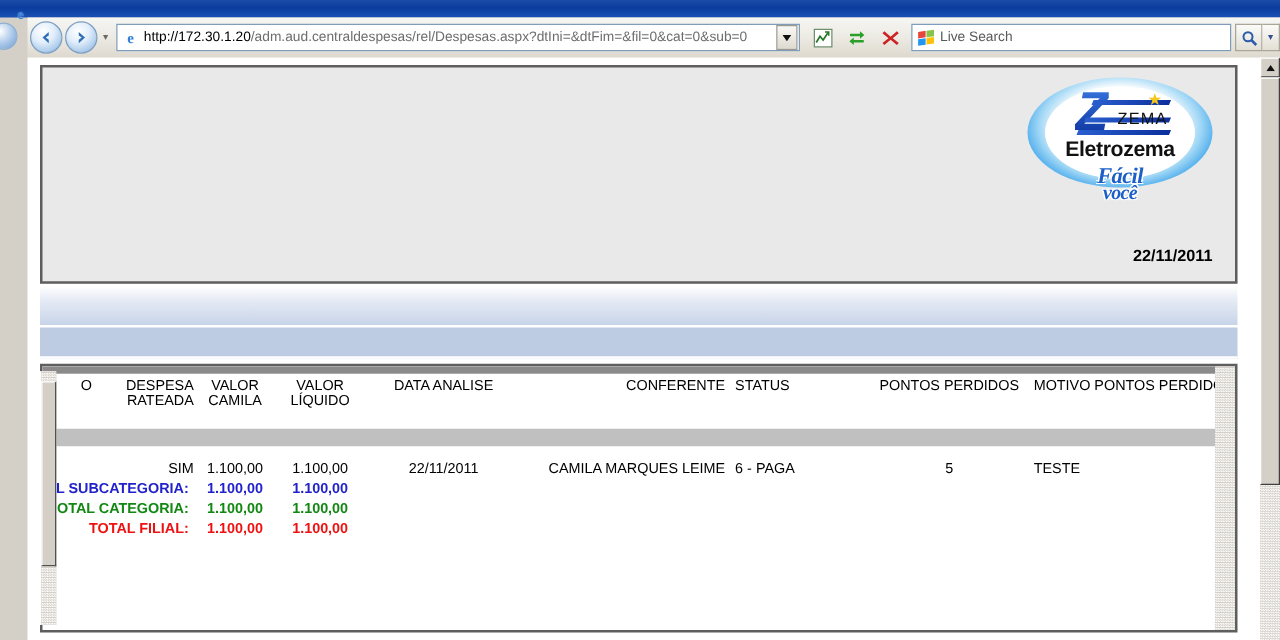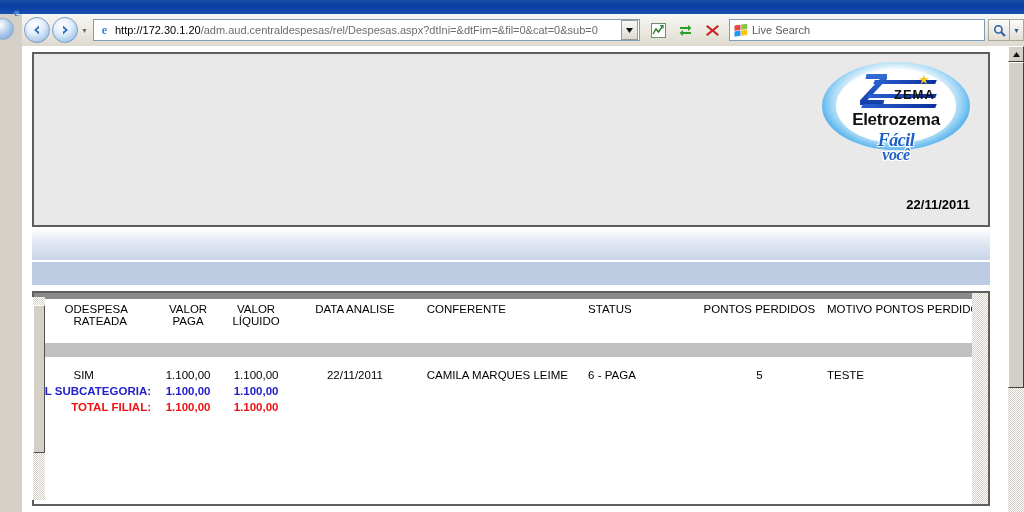--- a/index.html
+++ b/index.html
@@ -142,21 +142,21 @@
     position:absolute;left:32px;top:10px;width:84px;height:42px;overflow:hidden;
   }
   #logo .zletter{
     position:absolute;left:6px;top:-4px;font-family:"Liberation Sans",sans-serif;
     font-size:44px;font-weight:bold;font-style:italic;line-height:44px;
     background:linear-gradient(to bottom,#3a78e0,#0b2f9c);
     -webkit-background-clip:text;background-clip:text;color:transparent;
   }
   #logo .bar{position:absolute;height:4px;background:linear-gradient(to right,#2a5fd0,#0b2f9c);}
   #logo .zema{
-    position:absolute;left:40px;top:15px;font-size:13px;font-weight:bold;
+    position:absolute;left:40px;top:15px;font-size:13px;font-weight:normal;
     letter-spacing:1px;color:#111;font-family:"Liberation Sans",sans-serif;
   }
   #logo .star{
     position:absolute;left:64px;top:1px;color:#f5c518;font-size:13px;line-height:13px;
   }
   #logo .eletrozema{
     position:absolute;left:0;top:48px;width:148px;text-align:center;
     font-size:17px;font-weight:bold;color:#111;letter-spacing:-.3px;
   }
   #logo .slogan{
@@ -224,25 +224,25 @@
     position:absolute;left:0;top:0;border-collapse:collapse;
     font-size:11.5px;color:#000;font-family:"Liberation Sans",sans-serif;
     table-layout:fixed;
   }
   table#report th{
     font-weight:normal;padding:4px 0 4px 0;vertical-align:top;
     background:#fff;
   }
   table#report td{padding:2px 0;vertical-align:top;}
   .c-0{width:40px;text-align:right;}
-  .c-1{width:82px;text-align:left;}
+  .c-1{width:82px;text-align:right;}
   .c-2{width:68px;text-align:center;}
   .c-3{width:72px;text-align:center;}
   .c-4{width:134px;text-align:center;}
-  .c-5{width:160px;text-align:left;padding-left:8px !important;margin-top:29px;}
+  .c-5{width:160px;text-align:right;padding-left:8px !important;margin-top:29px;}
   .c-6{width:120px;text-align:left;padding-left:8px !important;}
   .c-7{width:120px;text-align:center;}
   .c-8{width:170px;text-align:left;padding-left:10px !important;}
   #gray-strip{
     position:absolute;left:0;top:44px;width:954px;height:14px;background:#c0c0c0;
   }
   .totrow td{font-weight:bold;font-size:11.5px;}
   .tot-sub{color:#2222cc;}
   .tot-cat{color:#118811;}
   .tot-fil{color:#ee1111;}
@@ -369,21 +369,21 @@
 
       <div id="table-panel">
         <div id="table-topbar"></div>
         <div id="table-scroll">
           <div id="gray-strip"></div>
           <table id="report">
             <thead>
               <tr>
                 <th class="c-0"><span>O</span></th>
                 <th class="c-1"><span>DESPESA</span><br><span>RATEADA</span></th>
-                <th class="c-2"><span>VALOR</span><br><span>PAGA</span></th>
+                <th class="c-2"><span>VALOR</span><br><span>CAMILA</span></th>
                 <th class="c-3"><span>VALOR</span><br><span>LÍQUIDO</span></th>
                 <th class="c-4"><span>DATA ANALISE</span></th>
                 <th class="c-5"><span>CONFERENTE</span></th>
                 <th class="c-6"><span>STATUS</span></th>
                 <th class="c-7"><span>PONTOS PERDIDOS</span></th>
                 <th class="c-8"><span>MOTIVO PONTOS PERDIDOS</span></th>
               </tr>
             </thead>
             <tbody>
               <tr style="height:36px;">
@@ -401,20 +401,26 @@
                 <td class="c-8">TESTE</td>
               </tr>
 
               <tr class="totrow">
                 <td class="c-0 tot-label tot-sub" colspan="2">L SUBCATEGORIA:</td>
                 <td class="c-2 tot-sub">1.100,00</td>
                 <td class="c-3 tot-sub">1.100,00</td>
                 <td colspan="5"></td>
               </tr>
               <tr class="totrow">
+                <td class="c-0 tot-label tot-cat" colspan="2">OTAL CATEGORIA:</td>
+                <td class="c-2 tot-cat">1.100,00</td>
+                <td class="c-3 tot-cat">1.100,00</td>
+                <td colspan="5"></td>
+              </tr>
+              <tr class="totrow">
                 <td class="c-0 tot-label tot-fil" colspan="2">TOTAL FILIAL:</td>
                 <td class="c-2 tot-fil">1.100,00</td>
                 <td class="c-3 tot-fil">1.100,00</td>
                 <td colspan="5"></td>
               </tr>
             </tbody>
           </table>
         </div>
         <div id="inner-vscroll"></div>
       </div>

